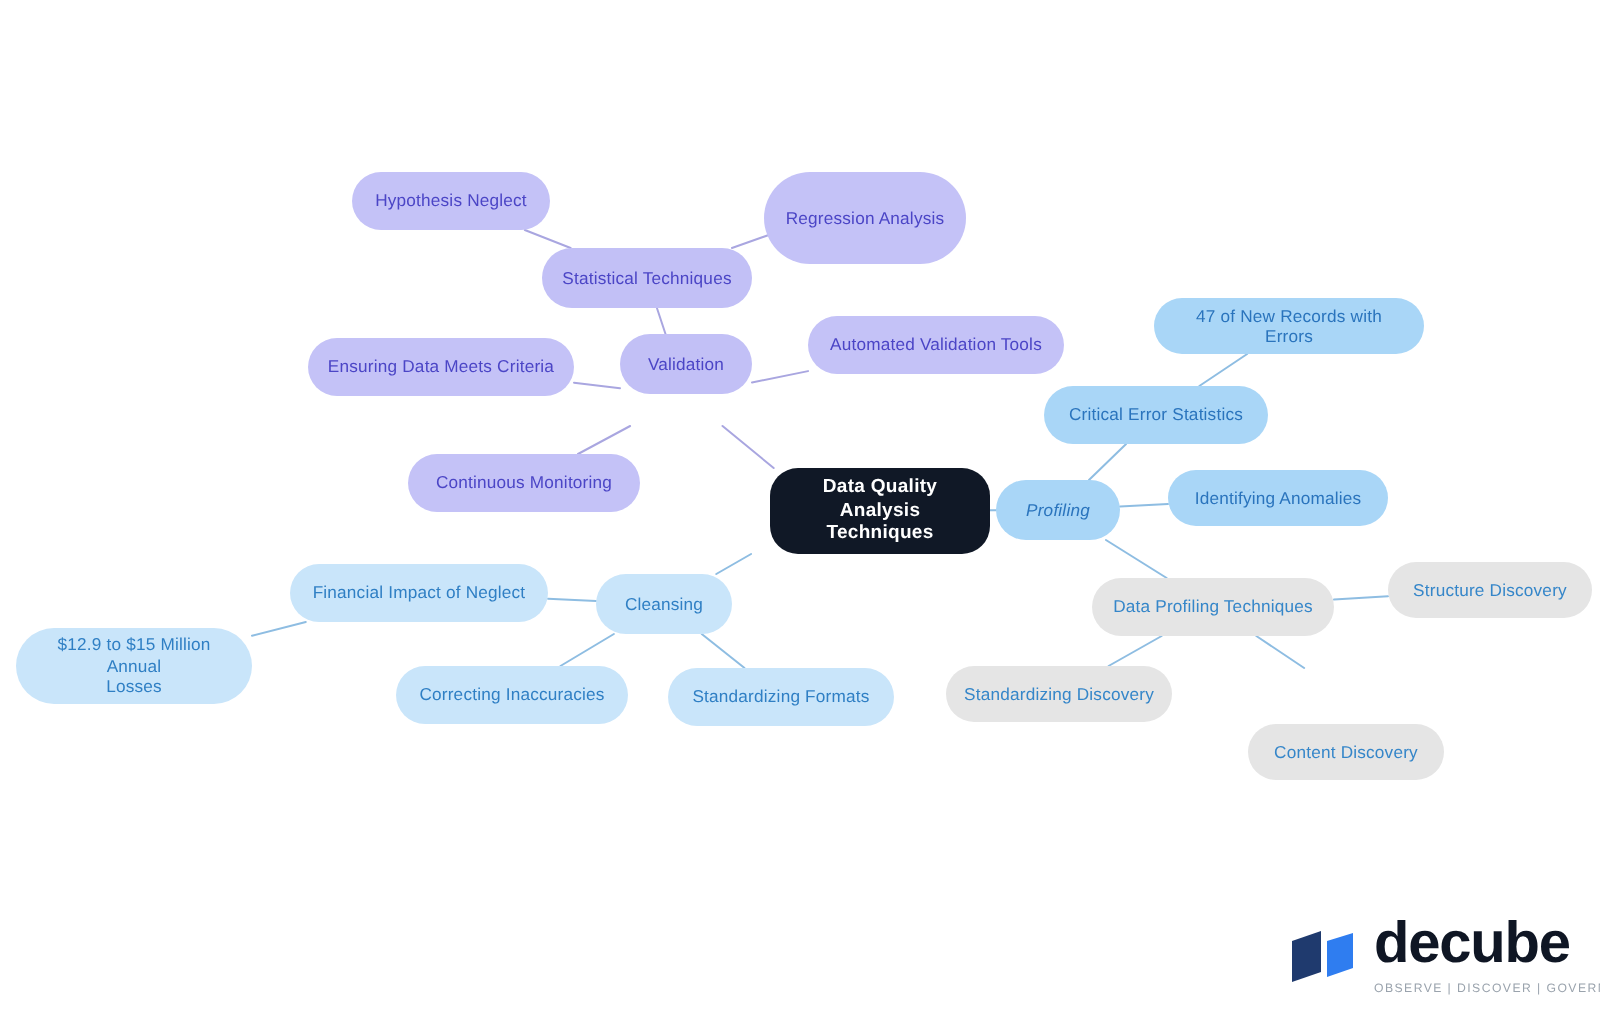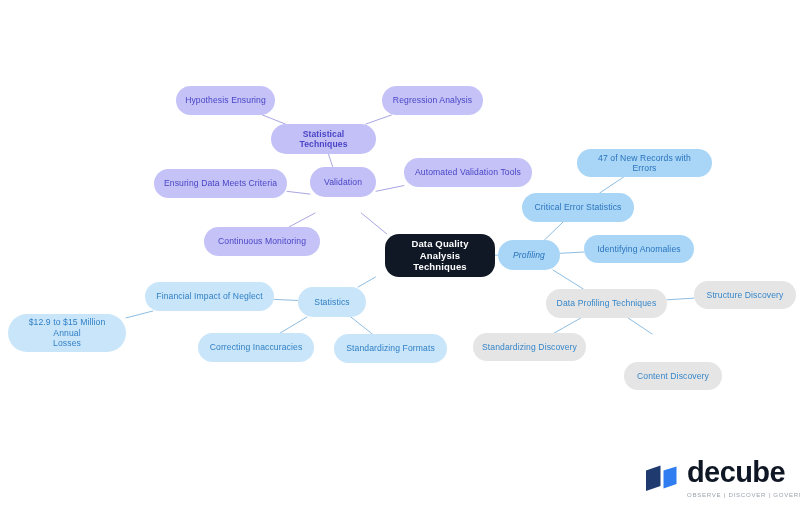--- a/index.html
+++ b/index.html
@@ -130,27 +130,27 @@
       <line x1="552.97" y1="270.00" x2="583.33" y2="289.00" stroke="#8ebde2" stroke-width="1" stroke-linecap="round"></line>
       <line x1="667.00" y1="299.79" x2="694.00" y2="298.13" stroke="#8ebde2" stroke-width="1" stroke-linecap="round"></line>
       <line x1="580.83" y1="318.00" x2="554.28" y2="333.00" stroke="#8ebde2" stroke-width="1" stroke-linecap="round"></line>
       <line x1="628.17" y1="318.00" x2="652.08" y2="334.00" stroke="#8ebde2" stroke-width="1" stroke-linecap="round"></line>
     </svg>
 
   <div id="nodes">
       <div class="node root" style="left: 358px; top: 234px; width: 110px; height: 43px;">Data Quality Analysis
 Techniques</div>
       <div class="node purple-main" style="left: 310px; top: 167px; width: 66px; height: 30px;">Validation</div>
-      <div class="node purple-main" style="left: 271px; top: 124px; width: 105px; height: 30px; font-weight: bold;">Statistical Techniques</div>
-      <div class="node purple-leaf" style="left: 176px; top: 86px; width: 99px; height: 29px;">Hypothesis Ensuring</div>
-      <div class="node purple-leaf" style="left: 382px; top: 86px; width: 101px; height: 29px;">Regression Analysis</div>
+      <div class="node purple-main" style="left: 271px; top: 124px; width: 105px; height: 30px;">Statistical Techniques</div>
+      <div class="node purple-leaf" style="left: 176px; top: 86px; width: 99px; height: 29px;">Hypothesis Neglect</div>
+      <div class="node purple-leaf" style="left: 382px; top: 86px; width: 101px; height: 46px;">Regression Analysis</div>
       <div class="node purple-leaf" style="left: 154px; top: 169px; width: 133px; height: 29px;">Ensuring Data Meets Criteria</div>
       <div class="node purple-leaf" style="left: 404px; top: 158px; width: 128px; height: 29px;">Automated Validation Tools</div>
       <div class="node purple-leaf" style="left: 204px; top: 227px; width: 116px; height: 29px;">Continuous Monitoring</div>
-      <div class="node blue-mid" style="left: 298px; top: 287px; width: 68px; height: 30px;">Statistics</div>
+      <div class="node blue-mid" style="left: 298px; top: 287px; width: 68px; height: 30px;">Cleansing</div>
       <div class="node blue-mid" style="left: 145px; top: 282px; width: 129px; height: 29px;">Financial Impact of Neglect</div>
       <div class="node blue-mid" style="left: 8px; top: 314px; width: 118px; height: 38px;">$12.9 to $15 Million Annual
 Losses</div>
       <div class="node blue-mid" style="left: 198px; top: 333px; width: 116px; height: 29px;">Correcting Inaccuracies</div>
       <div class="node blue-mid" style="left: 334px; top: 334px; width: 113px; height: 29px;">Standardizing Formats</div>
       <div class="node blue-strong" style="left: 498px; top: 240px; width: 62px; height: 30px; font-style: italic;">Profiling</div>
       <div class="node blue-strong" style="left: 522px; top: 193px; width: 112px; height: 29px;">Critical Error Statistics</div>
       <div class="node blue-strong" style="left: 577px; top: 149px; width: 135px; height: 28px;">47 of New Records with Errors</div>
       <div class="node blue-strong" style="left: 584px; top: 235px; width: 110px; height: 28px;">Identifying Anomalies</div>
       <div class="node blue-soft" style="left: 546px; top: 289px; width: 121px; height: 29px;">Data Profiling Techniques</div>

